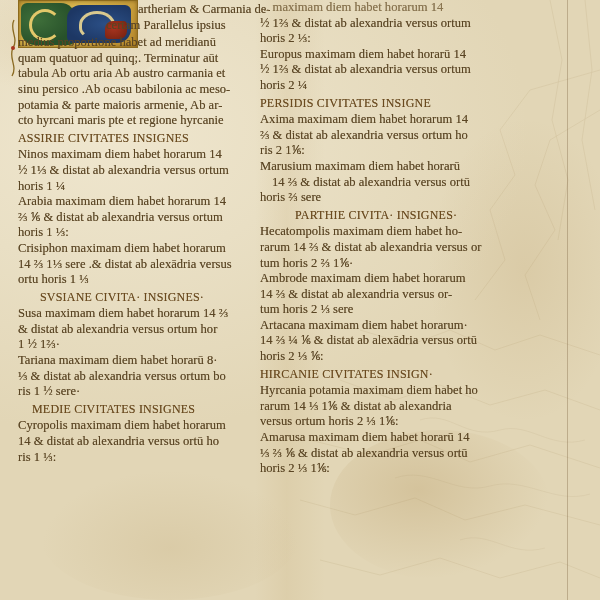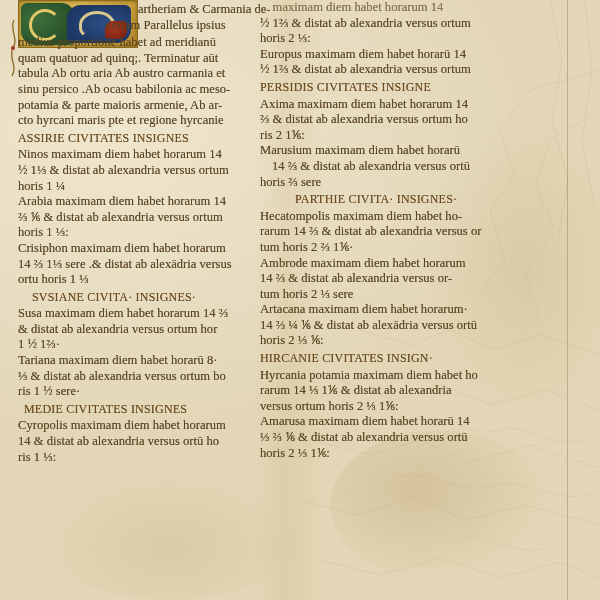--- a/index.html
+++ b/index.html
@@ -189,41 +189,42 @@
     <div class="line">Ninos maximam diem habet horarum 14</div>
     <div class="line">½ 1⅓ &amp; distat ab alexandria versus ortum</div>
     <div class="line">horis 1 ¼</div>
     <div class="line">Arabia maximam diem habet horarum 14</div>
     <div class="line">⅔ ⅙ &amp; distat ab alexandria versus ortum</div>
     <div class="line">horis 1 ⅓:</div>
     <div class="line">Crisiphon maximam diem habet horarum</div>
     <div class="line">14 ⅔ 1⅓ sere .&amp; distat ab alexādria versus</div>
     <div class="line">ortu horis 1 ⅓</div>
 
-    <div class="line heading" style="margin-left:14px">SVSIANE CIVITA· INSIGNES·</div>
+    <div class="line heading" style="margin-left:22px">SVSIANE CIVITA· INSIGNES·</div>
     <div class="line">Susa maximam diem habet horarum 14 ⅔</div>
     <div class="line">&amp; distat ab alexandria versus ortum hor</div>
     <div class="line">1 ½ 1⅔·</div>
     <div class="line">Tariana maximam  diem habet horarū 8·</div>
     <div class="line">⅓ &amp; distat ab alexandria versus ortum bo</div>
     <div class="line">ris 1 ½ sere·</div>
 
-    <div class="line heading" style="margin-left:6px">MEDIE CIVITATES INSIGNES</div>
+    <div class="line heading" style="margin-left:14px">MEDIE CIVITATES INSIGNES</div>
     <div class="line">Cyropolis maximam diem habet horarum</div>
     <div class="line">14 &amp; distat ab alexandria versus ortū ho</div>
     <div class="line">ris 1 ⅓:</div>
   </div>
 
   <div class="col" id="col-right">
     <div class="line faded">... maximam diem habet horarum 14</div>
     <div class="line">½ 1⅔ &amp; distat ab alexandria versus ortum</div>
     <div class="line">horis 2 ⅓:</div>
 
     <div class="line">Europus maximam diem habet horarū 14</div>
     <div class="line">½ 1⅔ &amp; distat ab alexandria versus ortum</div>
+    <div class="line">horis 2 ¼</div>
 
     <div class="line heading">PERSIDIS CIVITATES INSIGNE</div>
     <div class="line">Axima maximam diem habet horarum 14</div>
     <div class="line">⅔ &amp; distat ab alexandria versus ortum ho</div>
     <div class="line">ris 2 1⅙:</div>
     <div class="line">Marusium maximam diem habet horarū</div>
     <div class="line" style="margin-left:12px">14 ⅔ &amp; distat ab alexandria versus ortū</div>
     <div class="line">horis ⅔ sere</div>
 
     <div class="line heading" style="margin-left:35px">PARTHIE CIVITA· INSIGNES·</div>

